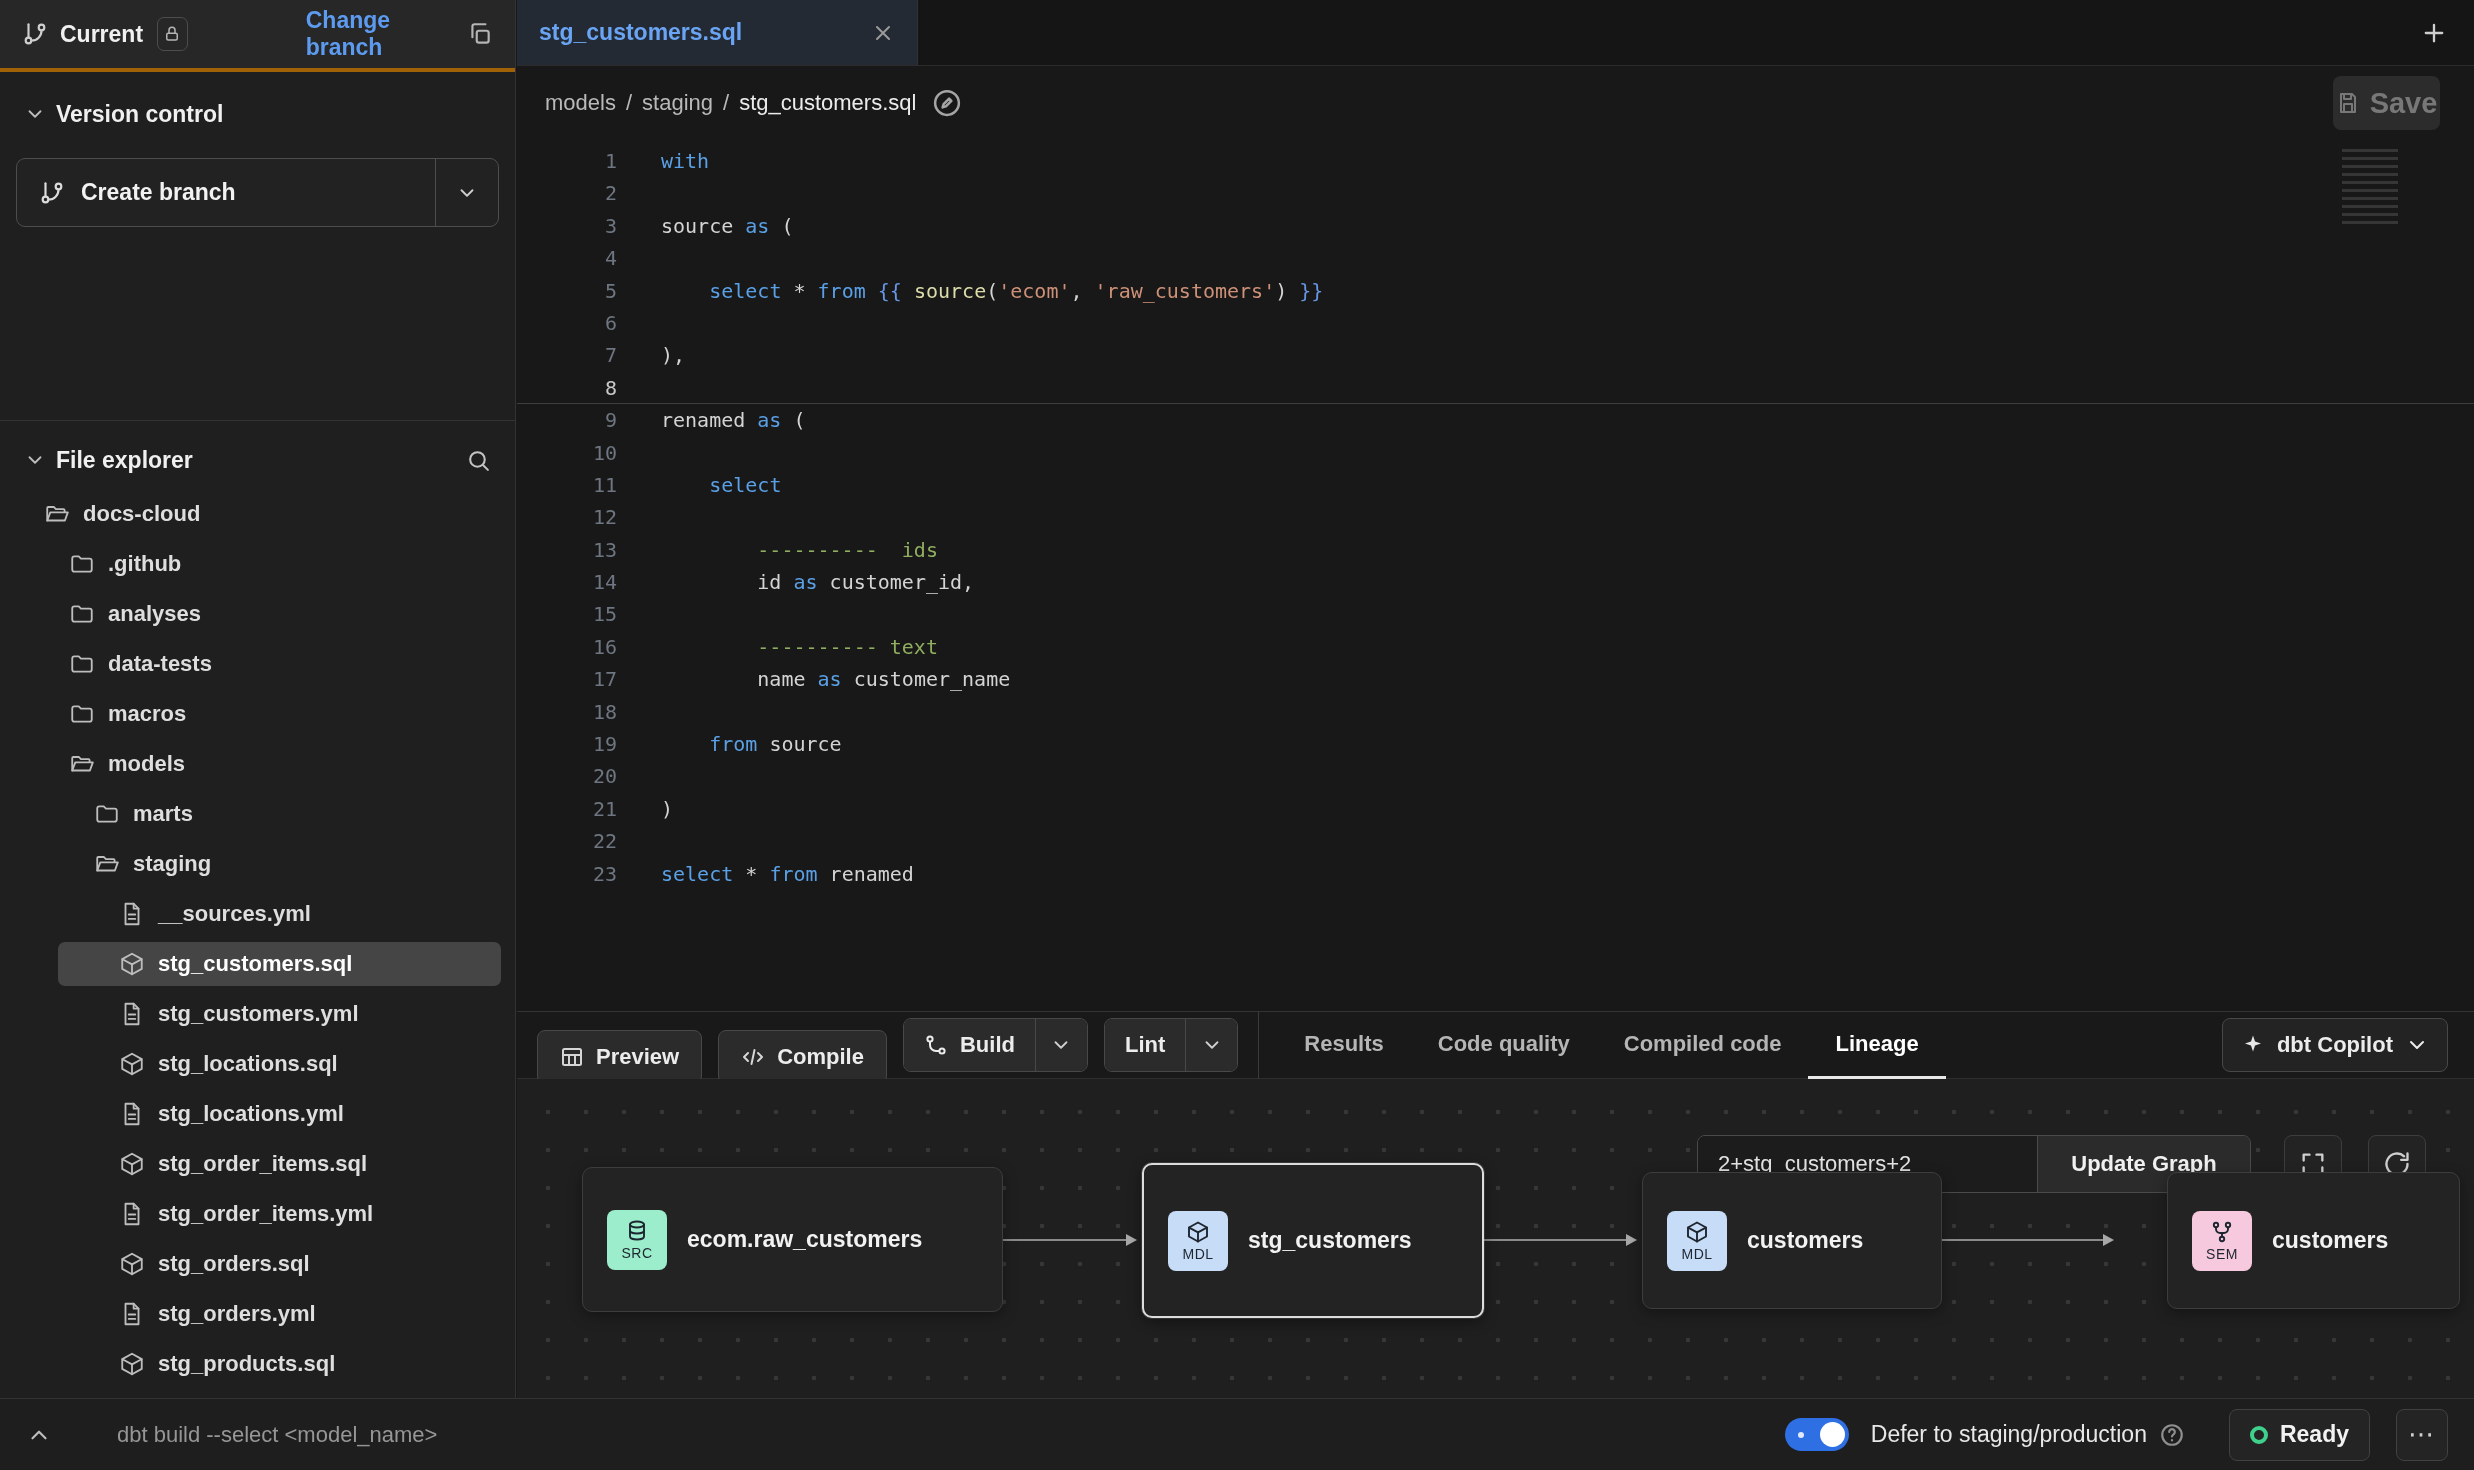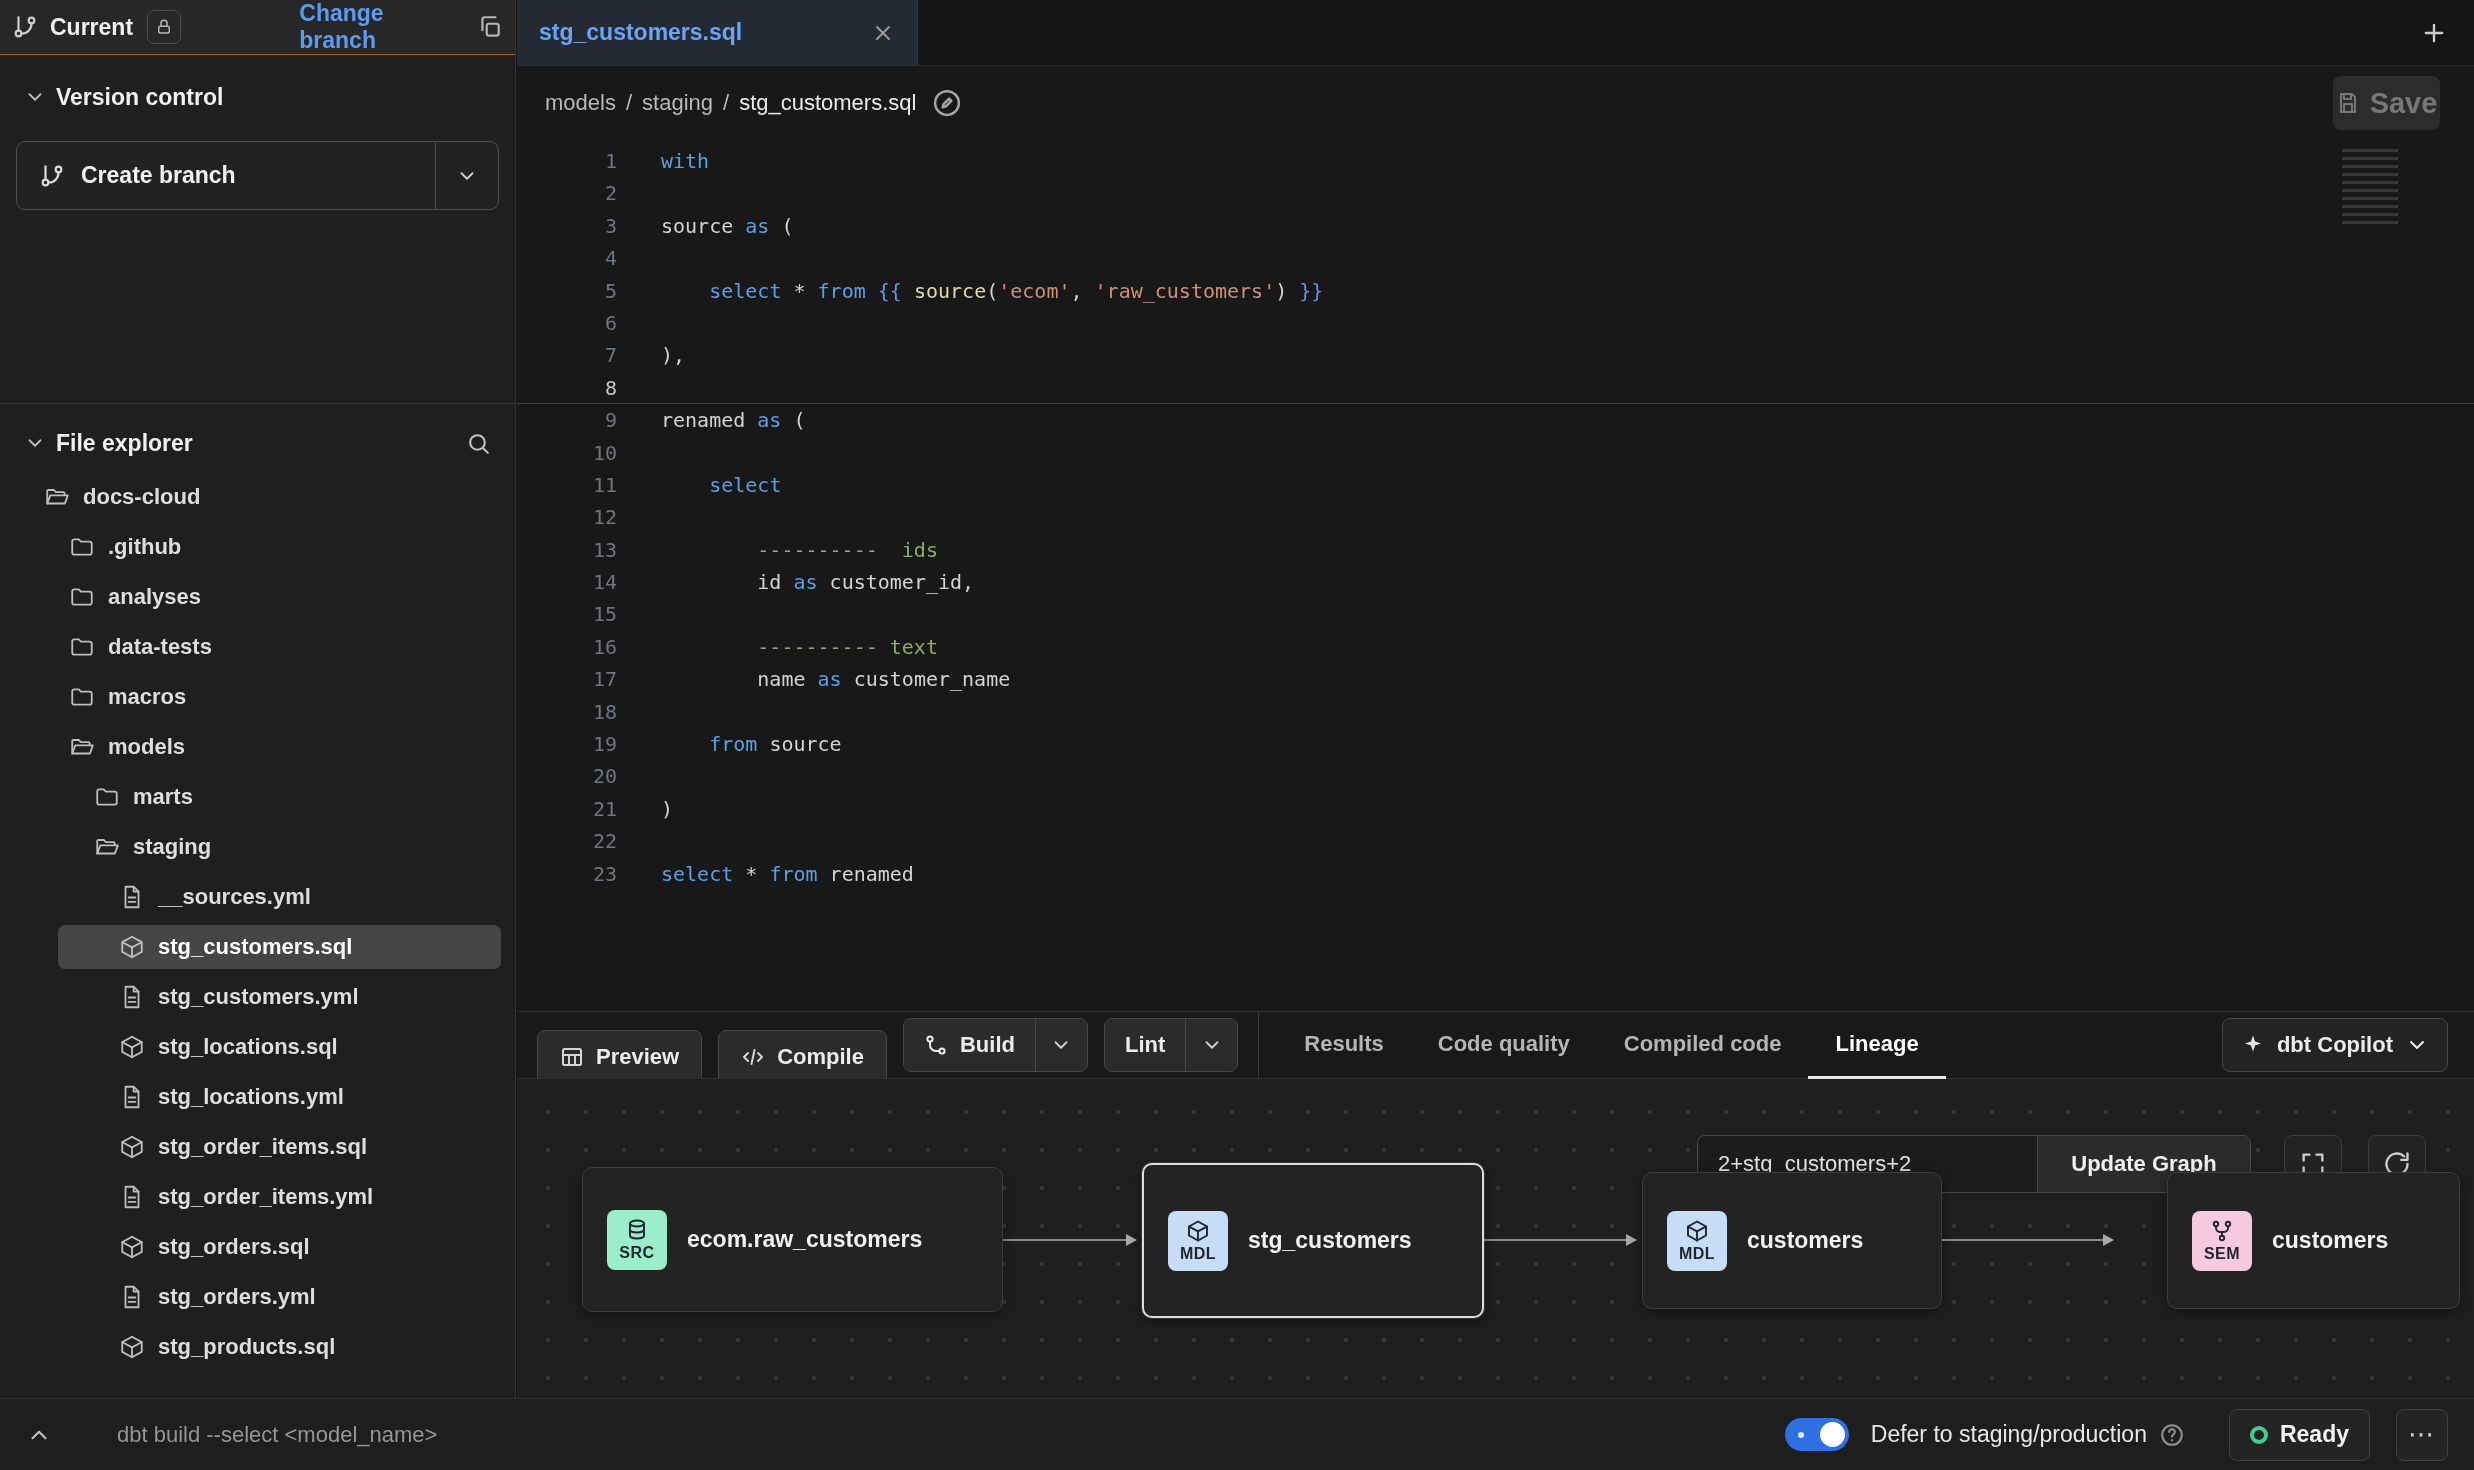--- a/index.html
+++ b/index.html
@@ -4,21 +4,21 @@
 <style>
   * { margin:0; padding:0; box-sizing:border-box; }
   html,body { background:#101010; }
   body { font-family:"Liberation Sans", sans-serif; color:#e8e8e8; }
   .app { position:relative; width:2474px; height:1470px; overflow:hidden; background:#181818; }
   svg { display:block; }
   .ic { fill:none; stroke:currentColor; stroke-width:2; stroke-linecap:round; stroke-linejoin:round; }
 
   
   .sidebar { position:absolute; left:0; top:0; width:516px; bottom:72px; background:#1f1f1f; border-right:1px solid #333; display:flex; flex-direction:column; }
-  .side-topbar { height:55px; background:#272727; border-bottom:1px solid #a16207; display:flex; align-items:center; padding:0 12px; flex:none; }
+  .side-topbar { height:72px; background:#272727; border-bottom:4px solid #a16207; display:flex; align-items:center; padding:0 22px; flex:none; }
   .side-topbar .branch-ic { color:#cfcfcf; width:26px; height:26px; }
   .cur-label { font-size:23px; font-weight:700; margin-left:12px; color:#f0f0f0; }
   .lock-badge { margin-left:14px; width:38px; height:34px; border:1px solid #4d4d4d; border-radius:7px; display:flex; align-items:center; justify-content:center; color:#b5b5b5; }
   .change-branch { margin-left:118px; color:#5d9bf0; font-size:23px; font-weight:700; cursor:pointer; }
   .copy-ic { margin-left:28px; color:#b5b5b5; width:26px; height:26px; }
 
   .vc-section { height:349px; border-bottom:1px solid #333; padding:20px 16px 0 16px; flex:none; }
   .section-head { display:flex; align-items:center; gap:10px; padding:0 8px; height:44px; }
   .section-title { font-size:23px; font-weight:700; color:#f0f0f0; }
   .chev { color:#bdbdbd; width:22px; height:22px; }
@@ -89,21 +89,21 @@
   .update-graph { width:213px; background:#2b2b2b; border:none; border-left:1px solid #4a4a4a; color:#f0f0f0; font-size:22px; font-weight:600; cursor:pointer; font-family:inherit; }
   .gicon-btn { position:absolute; top:56px; width:58px; height:58px; border:1px solid #3d3d3d; border-radius:8px; background:#232323; color:#cfcfcf; display:flex; align-items:center; justify-content:center; cursor:pointer; }
   .gicon-btn svg { width:28px; height:28px; }
   .gicon-full { left:1767px; }
   .gicon-refresh { left:1851px; }
 
   .lnode { position:absolute; background:#232323; border:1.5px solid #3d3d3d; border-radius:10px; display:flex; align-items:center; gap:20px; padding-left:24px; box-shadow:0 4px 14px rgba(0,0,0,.35); cursor:pointer; }
   .lnode.selected { border:2px solid #dcdcdc; box-shadow:0 0 0 1px rgba(255,255,255,.12), 0 4px 14px rgba(0,0,0,.4); }
   .lnode .badge { width:60px; height:60px; border-radius:8px; display:flex; flex-direction:column; align-items:center; justify-content:center; gap:2px; color:#1e2630; flex:none; }
   .lnode .badge svg { width:24px; height:24px; stroke:#1e2630; fill:none; stroke-width:1.9; stroke-linecap:round; stroke-linejoin:round; }
-  .lnode .badge .btxt { font-size:16px; font-weight:700; letter-spacing:.5px; }
+  .lnode .badge .btxt { font-size:14px; font-weight:400; letter-spacing:.5px; }
   .badge-src { background:#9BEDCB; }
   .badge-mdl { background:#C7DCF7; }
   .badge-sem { background:#F6C9DE; }
   .lnode .nlabel { font-size:23px; font-weight:600; color:#f2f2f2; }
   .node-1 { left:65px;  top:88px; width:421px; height:145px; }
   .node-2 { left:625px; top:84px; width:342px; height:155px; }
   .node-3 { left:1125px; top:93px; width:300px; height:137px; }
   .node-4 { left:1602px; top:93px; width:293px; height:137px;margin-left:48px; }
   .edge { position:absolute; height:2px; background:#8a8a8a; top:160px; }
   .edge::after { content:""; position:absolute; right:-3px; top:-5px; border-left:11px solid #a8a8a8; border-top:6px solid transparent; border-bottom:6px solid transparent; }

